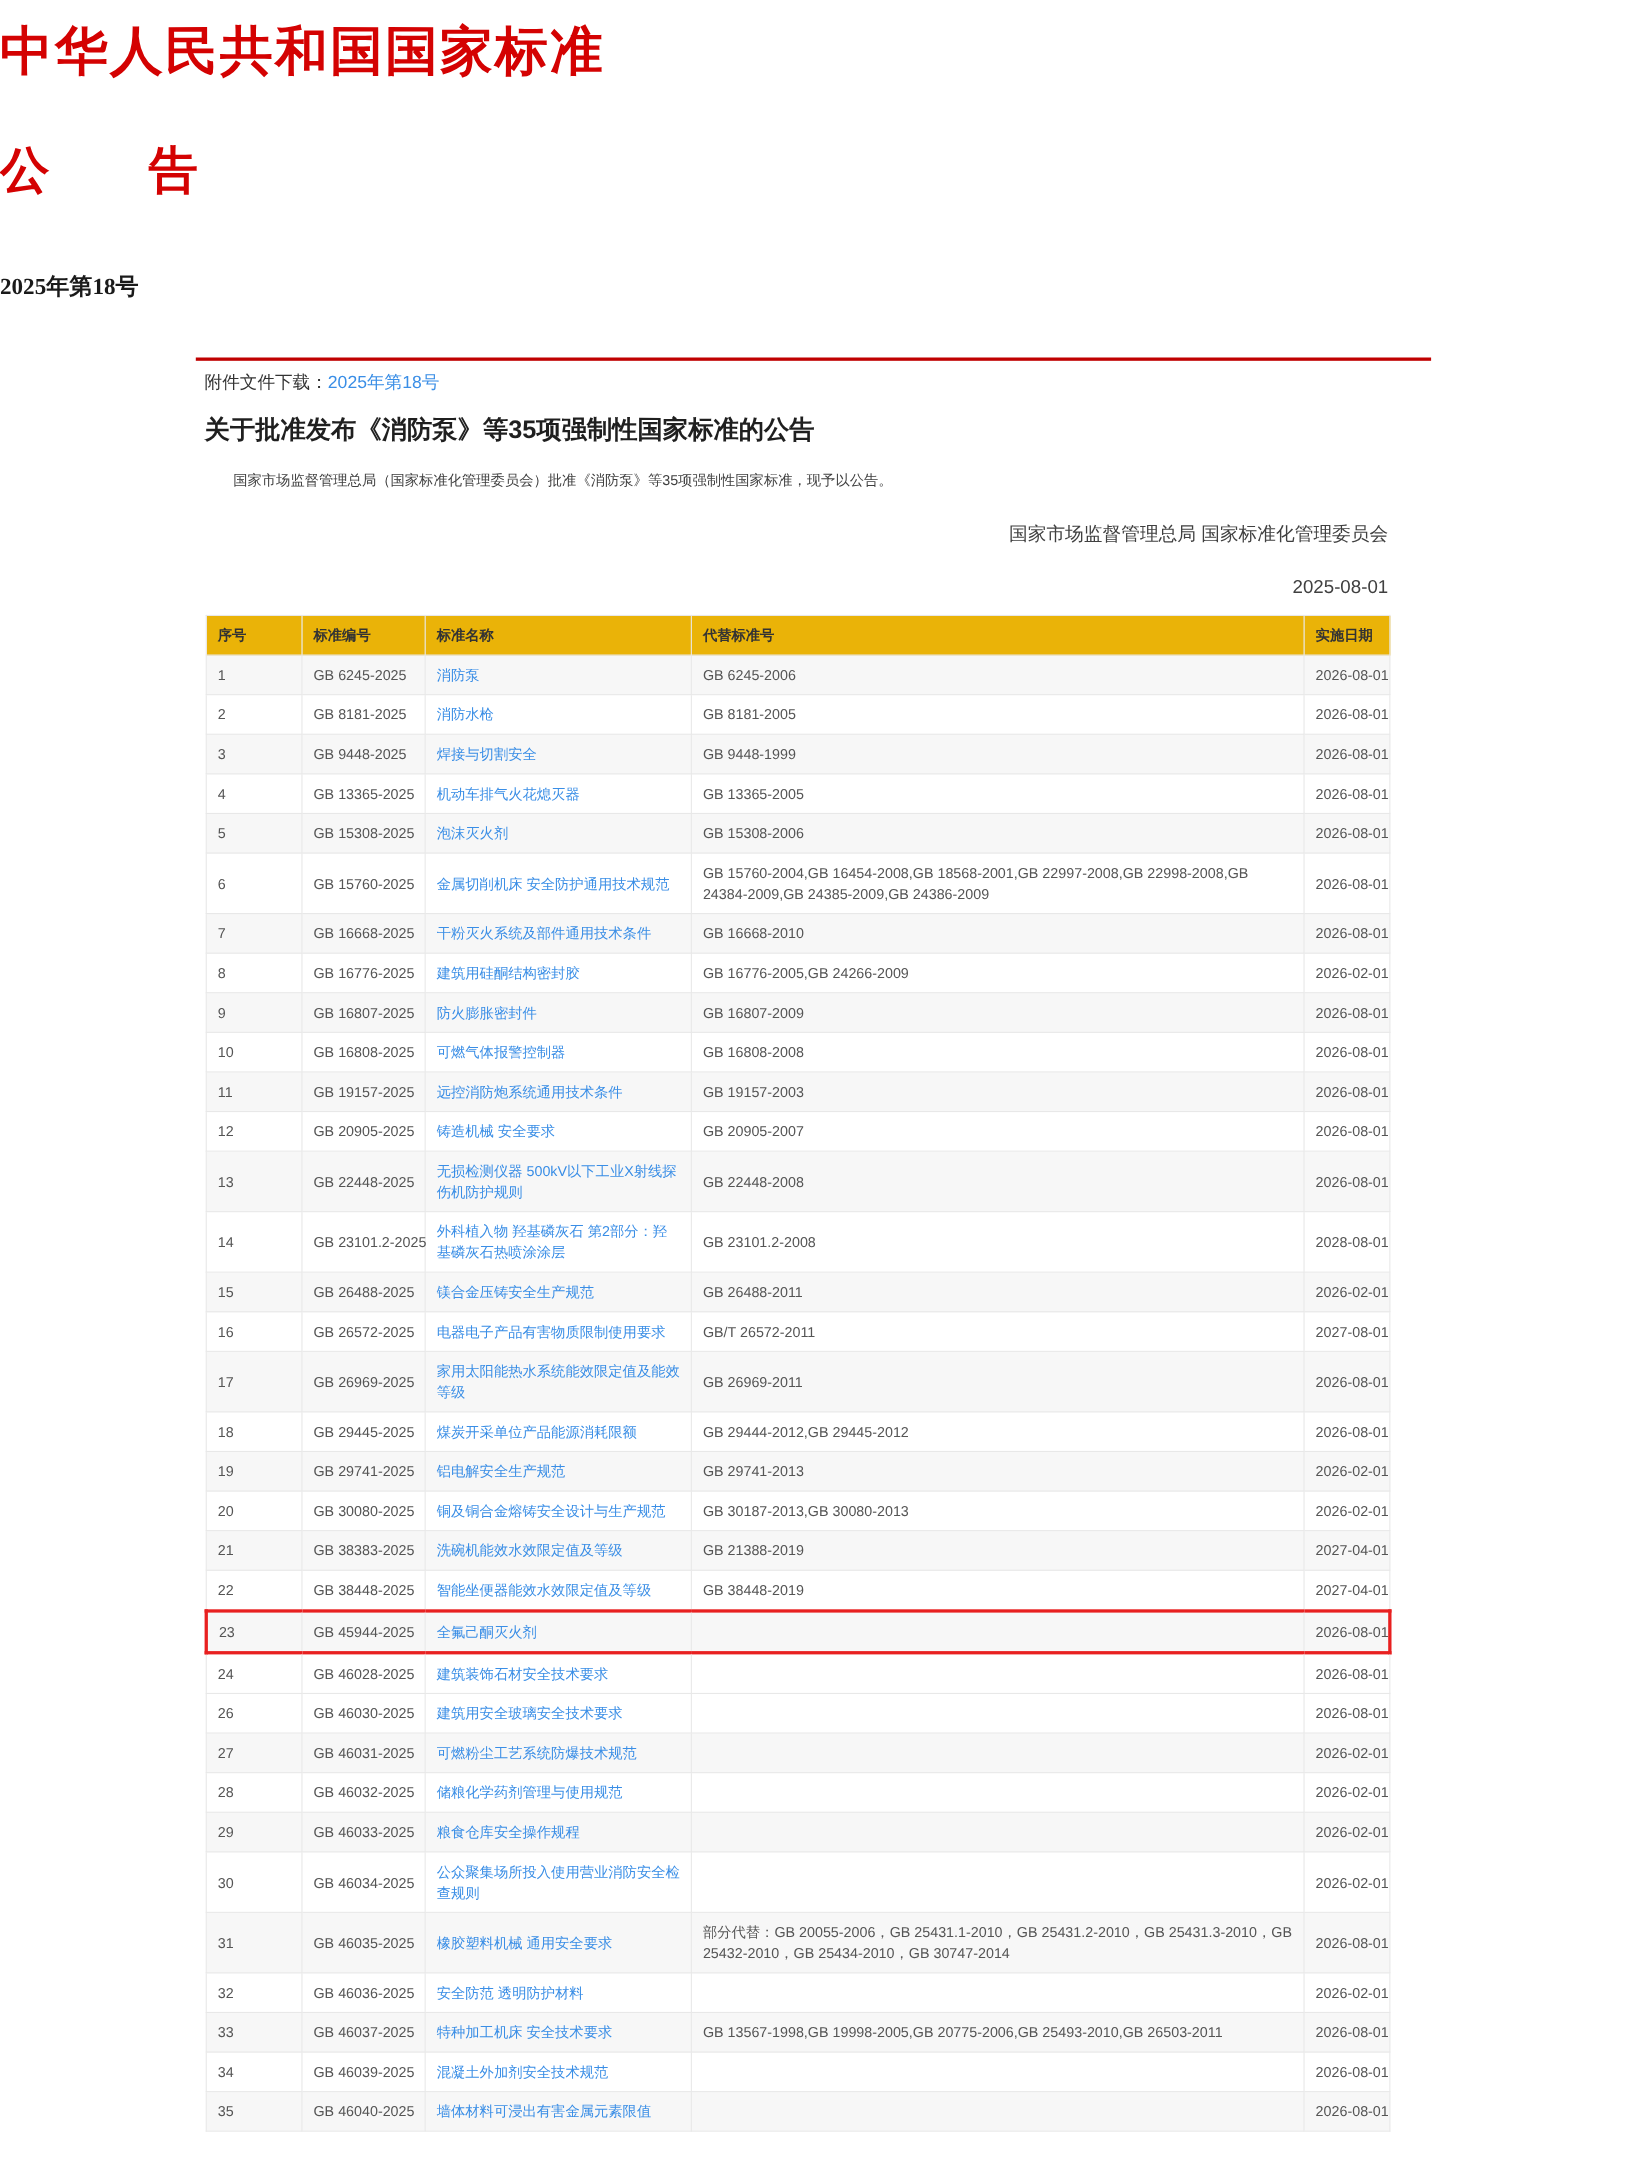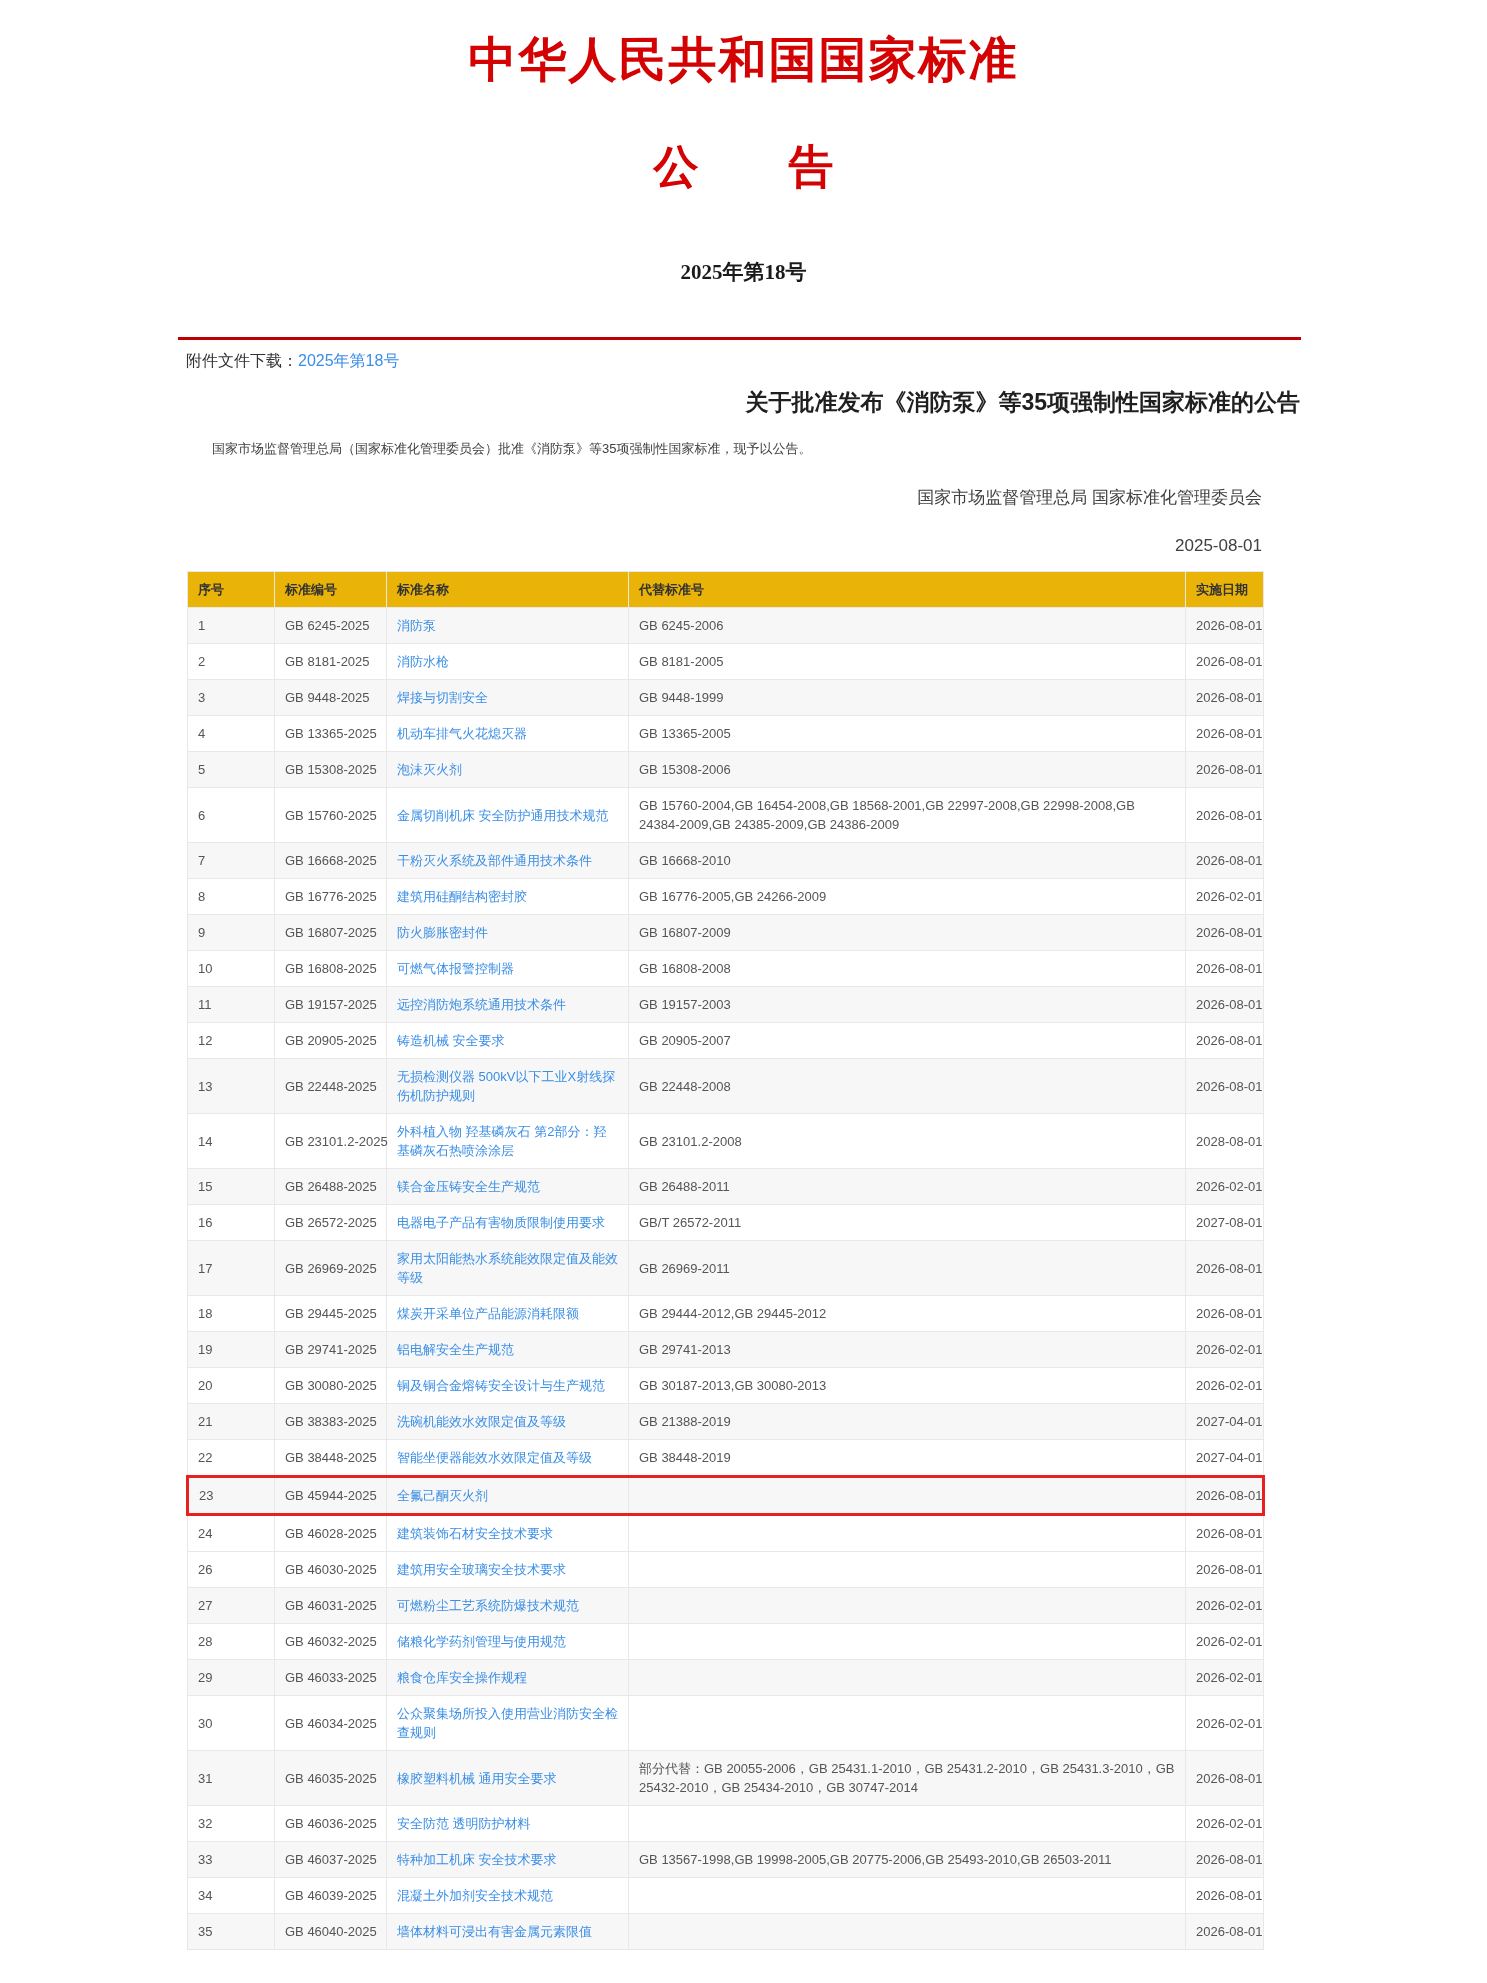--- a/index.html
+++ b/index.html
@@ -2,42 +2,42 @@
 <html><head>
 <meta charset="utf-8">
 <style>
   html,body { margin:0; padding:0; background:#fff; }
   body {
     width:1487px;
     font-family:"Liberation Sans","DejaVu Sans",sans-serif;
     color:#333;
     -webkit-font-smoothing:antialiased;
   }
-  .header { text-align:center; padding-top:32px; }
+  .header { text-align:left; padding-top:20px; }
   .main-title {
     font-family:"Liberation Serif","DejaVu Serif",serif;
     font-weight:bold; font-size:48px; letter-spacing:2px;
     color:#d40202; line-height:56px;
   }
   .sub-title {
     font-family:"Liberation Serif","DejaVu Serif",serif;
     font-weight:bold; font-size:45px; color:#d40202;
     margin-top:54px; line-height:50px;
   }
   .issue-no {
     font-family:"Liberation Serif","DejaVu Serif",serif;
     font-weight:bold; font-size:21px; color:#1a1a1a;
     margin-top:68px; line-height:24px;
   }
   .red-line { height:3px; background:#c00000; margin:53px 186px 0 178px; }
   .attach { margin:10px 0 0 186px; font-size:16px; line-height:22px; color:#333; }
   .attach a { color:#3a8ee6; text-decoration:none; cursor:pointer; }
   .centerband { margin-left:186px; width:1114px; }
   .ann-heading {
-    text-align:right; font-size:23px; font-weight:bold; color:#1f1f1f;
+    text-align:left; font-size:23px; font-weight:bold; color:#1f1f1f;
     margin-top:16px; line-height:28px;
   }
   .ann-body {
     margin:20px 0 0 186px; width:1076px;
     font-size:13px; line-height:25px; color:#404040;
     text-indent:2em;
   }
   .sig-line, .date-line {
     text-align:right; margin:25px 225px 0 0;
     font-size:17px; line-height:24px; color:#404040;

